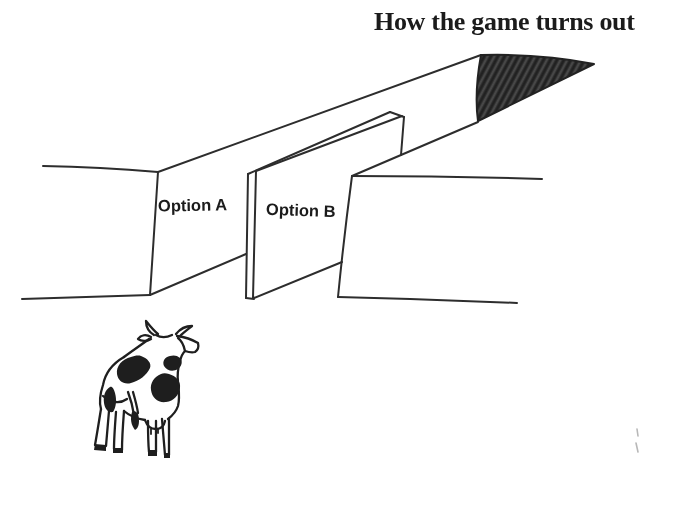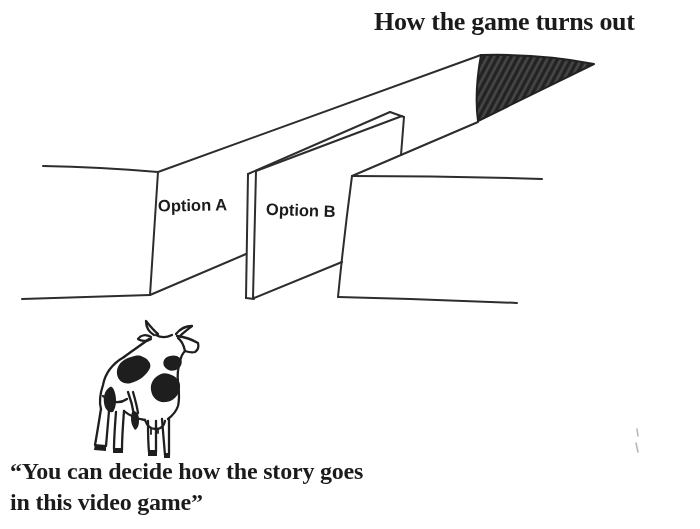--- a/index.html
+++ b/index.html
@@ -134,18 +134,14 @@
       <path d="M636,443 l2,9"></path>
     </g>
   </svg>
 
   <div class="title-text">How the game turns out</div>
 
   <div class="option-label option-a">Option A</div>
 
   <div class="option-label option-b">Option B</div>
 
-  <div class="caption-text">
-    <div>“You can decide how the story goes</div>
-    <div>in this video game”</div>
-  </div>
 
 </div>
 
 </body></html>

